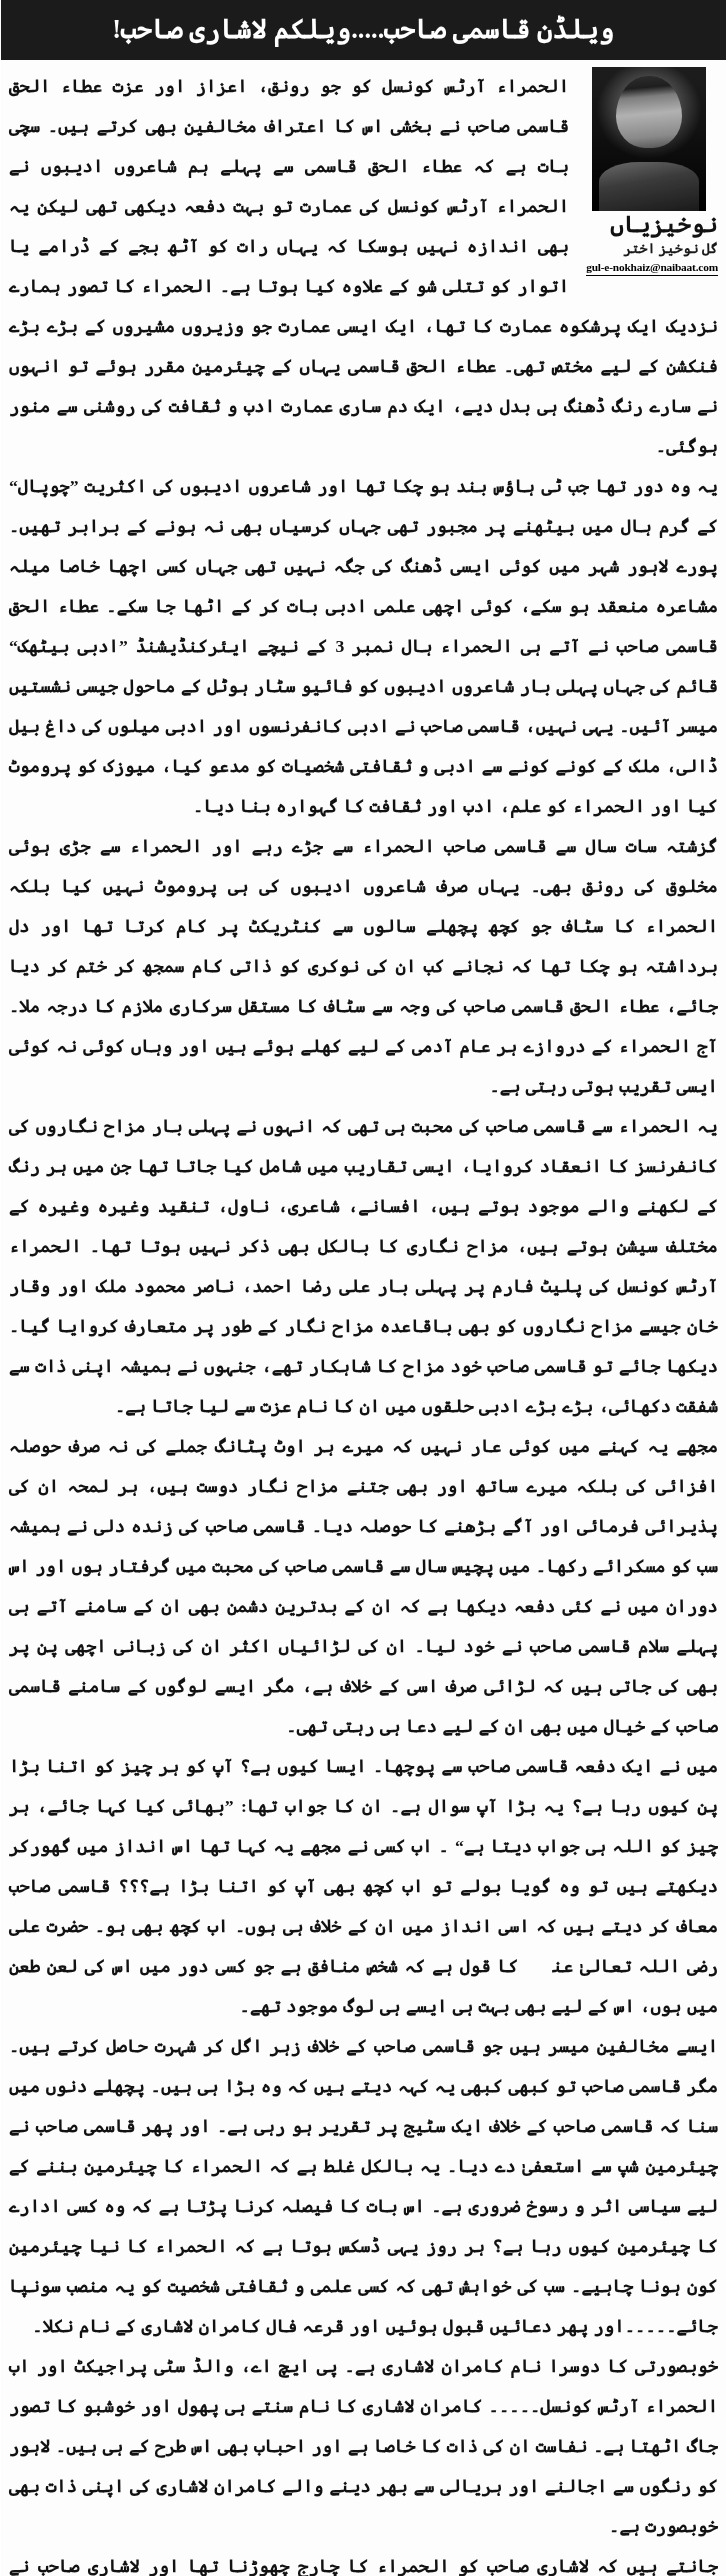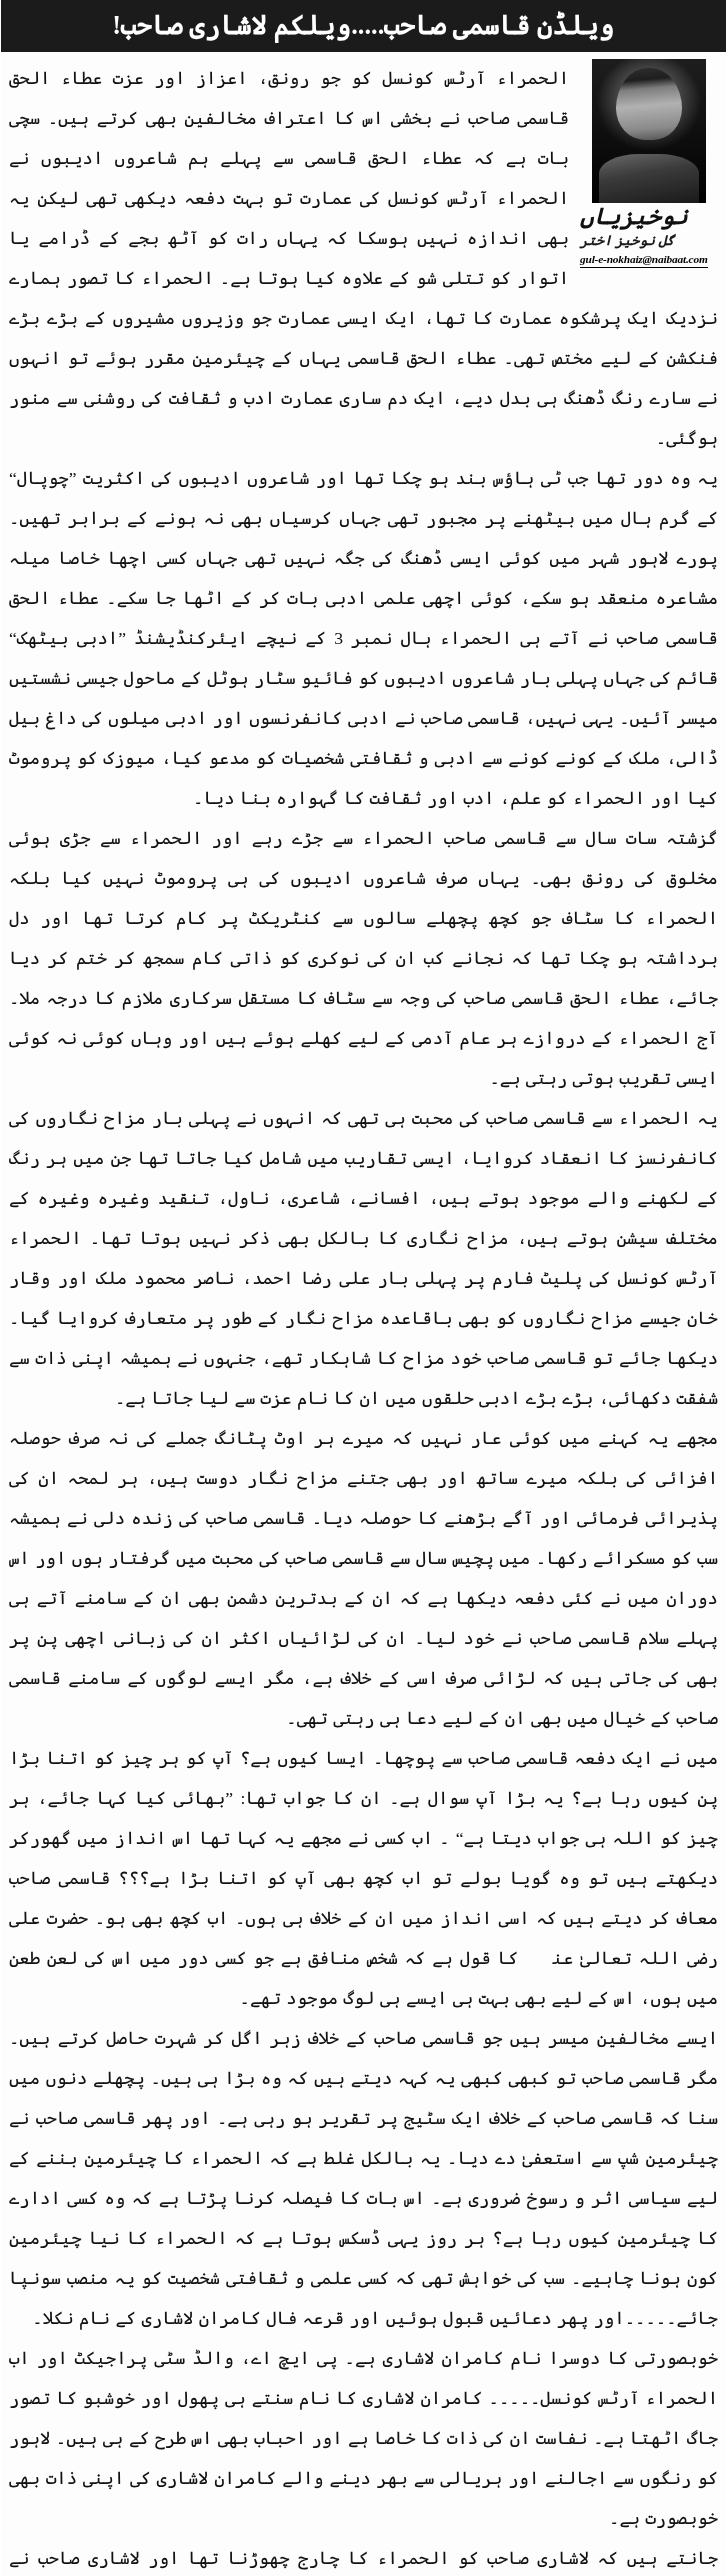--- a/index.html
+++ b/index.html
@@ -18,21 +18,21 @@
     width: 727px;
     min-height: 2576px;
     background: #fdfdfd;
     overflow: hidden;
     box-sizing: border-box;
   }
 
   
   .headline-band {
     background: #1b1b1b;
-    height: 52px;
+    height: 60px;
     display: flex;
     align-items: center;
     justify-content: center;
     padding: 0 12.7px;
     box-sizing: border-box;
   }
   .headline-text {
     color: #ffffff;
     font-size: 27px;
     line-height: 1.15;
@@ -49,23 +49,22 @@
     position: relative;
     padding: 5.5px 9px 0 9px;
     box-sizing: border-box;
   }
 
   
   .author-block {
     float: right;
     width: 138px;
     margin: 1.8px 0 3.6px 11px;
-    text-align: left;
+    text-align: right;
     shape-outside: margin-box;
-    font-style: italic;
   }
   .author-photo {
     width: 114px;
     height: 144px;
     margin: 0 auto;
     background:
       radial-gradient(ellipse 46% 34% at 50% 30%, #8d8d8d 0%, #6f6f6f 48%, #4a4a4a 78%, #2e2e2e 100%),
       linear-gradient(180deg, #e9e9e9 0%, #cfcfcf 22%, #9f9f9f 55%, #5d5d5d 100%);
     background-blend-mode: multiply, normal;
     position: relative;
@@ -129,20 +128,21 @@
     color: #121212;
     letter-spacing: 0px;
     word-spacing: 0.9px;
     margin: 0;
     padding: 0;
     hyphens: none;
   }
   .body-text p {
     margin: 0 0 0 0;
     text-indent: 0;
+    font-weight: bold;
   }
 </style>
 </head>
 <body>
 
 <div class="page">
 
   <div class="headline-band">
     <h1 class="headline-text">ویلڈن قاسمی صاحب.....ویلکم لاشاری صاحب!</h1>
   </div>

